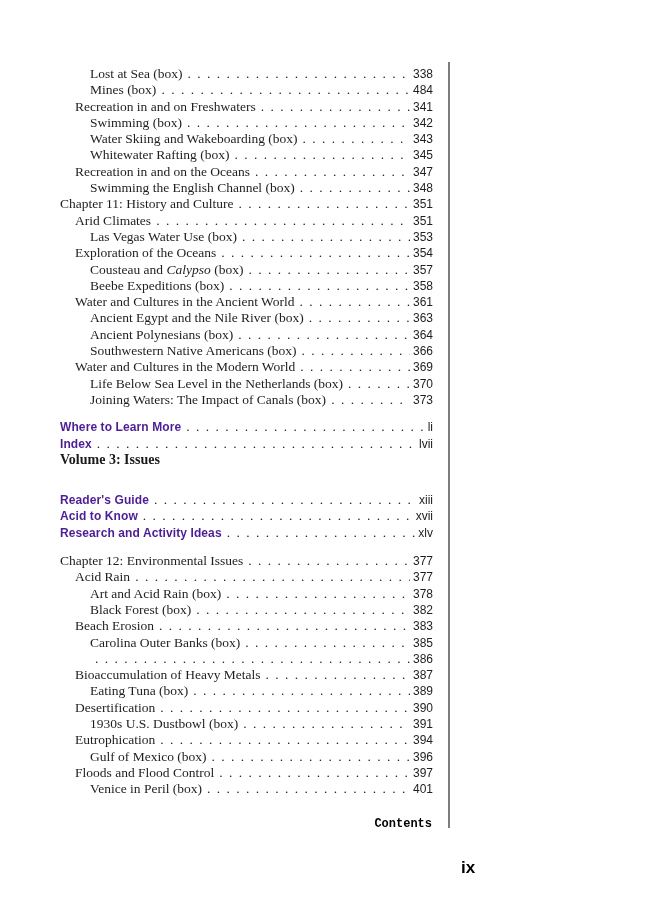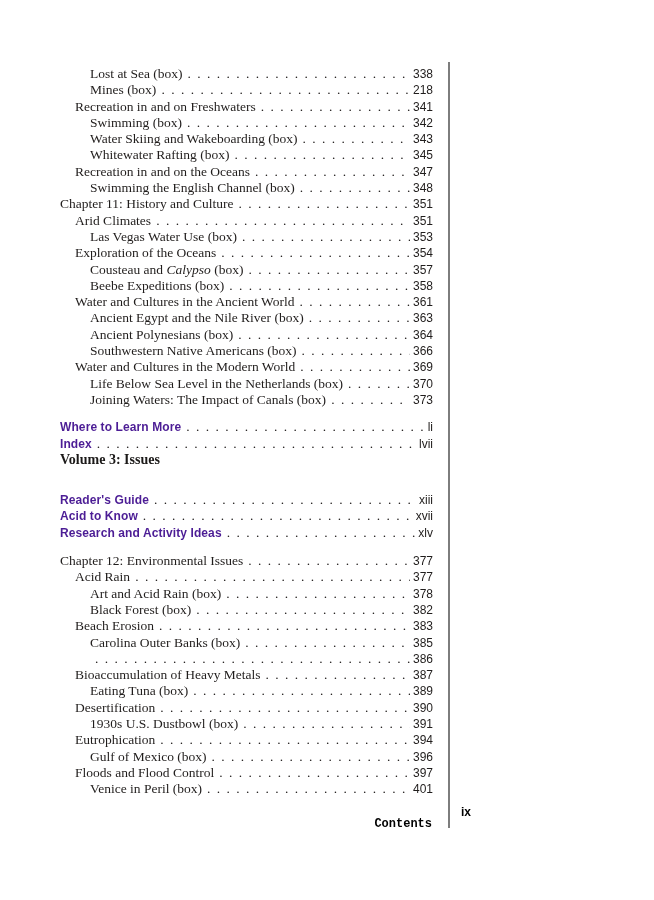--- a/index.html
+++ b/index.html
@@ -82,44 +82,44 @@
     top: 816px; left: 60px; width: 372px;
     text-align: right;
     font-family: Liberation Mono, monospace;
     font-weight: bold;
     font-size: 12px;
     line-height: 16px;
     color: #000;
   }
   .footer-page {
     position: absolute;
-    top: 804px; left: 461px;
+    top: 860px; left: 461px;
     font-family: "Liberation Sans", sans-serif;
     font-weight: bold;
-    font-size: 12px;
+    font-size: 17px;
     line-height: 16px;
     color: #000;
   }
 </style>
 </head>
 <body>
 
 <div class="page">
 
   <div class="toc">
       <div class="toc-block">
         <div class="row lvl2">
           <span class="title">Lost at Sea (box)</span>
           <span class="dots"></span>
           <span class="pg">338</span>
         </div>
         <div class="row lvl2">
           <span class="title">Mines (box)</span>
           <span class="dots"></span>
-          <span class="pg">218</span>
+          <span class="pg">484</span>
         </div>
         <div class="row lvl1">
           <span class="title">Recreation in and on Freshwaters</span>
           <span class="dots"></span>
           <span class="pg">341</span>
         </div>
         <div class="row lvl2">
           <span class="title">Swimming (box)</span>
           <span class="dots"></span>
           <span class="pg">342</span>

